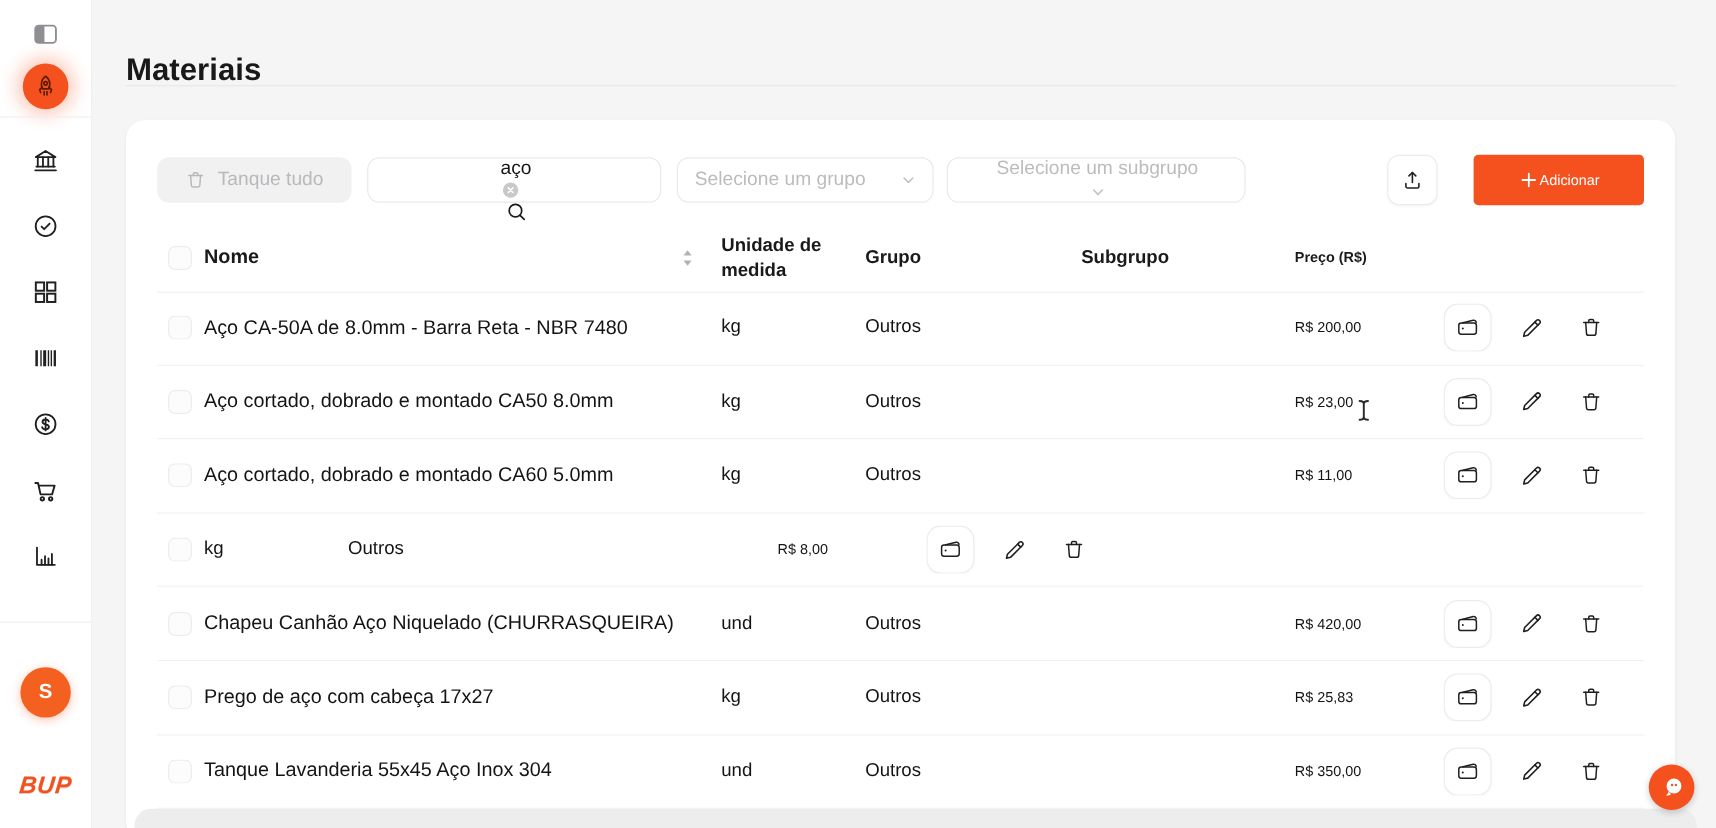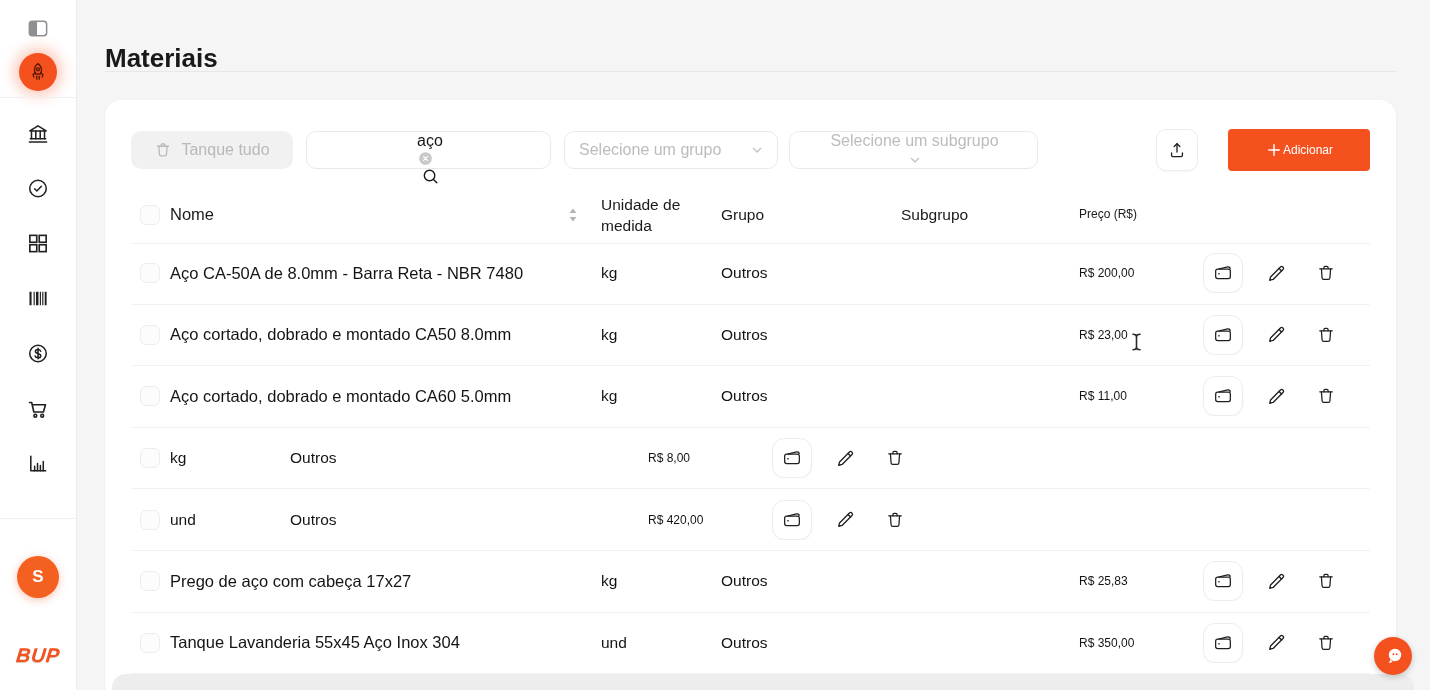--- a/index.html
+++ b/index.html
@@ -32,21 +32,21 @@
   .search-box{margin-left:13px;width:245px;height:38px;border:1px solid #e9e9ea;border-radius:10px;background:#fff;display:flex;align-items:center;padding:0 10px 0 13px;box-sizing:border-box;flex-direction:column;}
   .search-box .val{flex:1;font-size:16px;color:#161616;}
   .select{height:38px;border:1px solid #e9e9ea;border-radius:10px;background:#fff;display:flex;align-items:center;justify-content:space-between;padding:0 12px 0 14px;box-sizing:border-box;}
   .select .ph{font-size:16px;color:#bcbcbf;}
   .sel-grupo{margin-left:13px;width:214px;}
   .sel-sub{margin-left:11px;width:249px;flex-direction:column;}
   .btn-upload{margin-left:auto;width:42px;height:42px;border:1px solid #ececee;border-radius:10px;background:#fff;display:flex;align-items:center;justify-content:center;box-shadow:0 1px 2px rgba(0,0,0,.03);}
   .btn-add{margin-left:30px;width:142px;height:42px;border-radius:4px;background:#f4511e;color:#fff;font-size:12px;display:flex;align-items:center;justify-content:center;}
 
   
-  .thead{position:absolute;left:26px;right:26px;top:86px;height:57px;display:flex;align-items:center;border-bottom:1px solid #f0f0f1;font-weight:400;font-size:15.5px;color:#1a1a1a;}
+  .thead{position:absolute;left:26px;right:26px;top:86px;height:57px;display:flex;align-items:center;border-bottom:1px solid #f0f0f1;font-weight:700;font-size:15.5px;color:#1a1a1a;}
   .tbody{position:absolute;left:26px;right:26px;top:143px;}
   .trow{height:60.6px;display:flex;align-items:center;border-bottom:1px solid #f2f2f3;font-size:15.5px;color:#141414;}
   .col{box-sizing:border-box;overflow:hidden;white-space:nowrap;}
   .c-check{width:39px;flex:none;display:flex;align-items:center;}
   .c-nome{width:431px;flex:none;font-size:16.5px;display:flex;align-items:center;justify-content:space-between;}
   .c-unid{width:120px;flex:none;}
   .c-grupo{width:180px;flex:none;}
   .c-sub{width:178px;flex:none;}
   .c-preco{width:124px;flex:none;font-size:12px;}
   .c-actions{flex:1;display:flex;align-items:center;}
@@ -423,20 +423,23 @@
           </svg>
         </span>
       </button>
     </div>
   </div>
 
   <div class="trow">
     <div class="col c-check">
           <span class="checkbox"></span>
         </div>
+    <div class="col c-nome">
+          <span>Chapeu Canhão Aço Niquelado (CHURRASQUEIRA)</span>
+        </div>
     <div class="col c-unid">und</div>
     <div class="col c-grupo">Outros</div>
     <div class="col c-sub"></div>
     <div class="col c-preco">R$ 420,00</div>
     <div class="col c-actions">
       <button class="wallet-btn">
         <span>
           <svg width="20" height="20" viewBox="0 0 24 24" fill="none" stroke="#1f1f1f" stroke-width="1.5" stroke-linejoin="round">
             <rect x="3.2" y="7.4" width="17.6" height="11.2" rx="2.4"></rect>
                 <path d="M6.5 7.4 17.6 4.6c1.4-.3 2.7.6 3 2l.2.8"></path>

